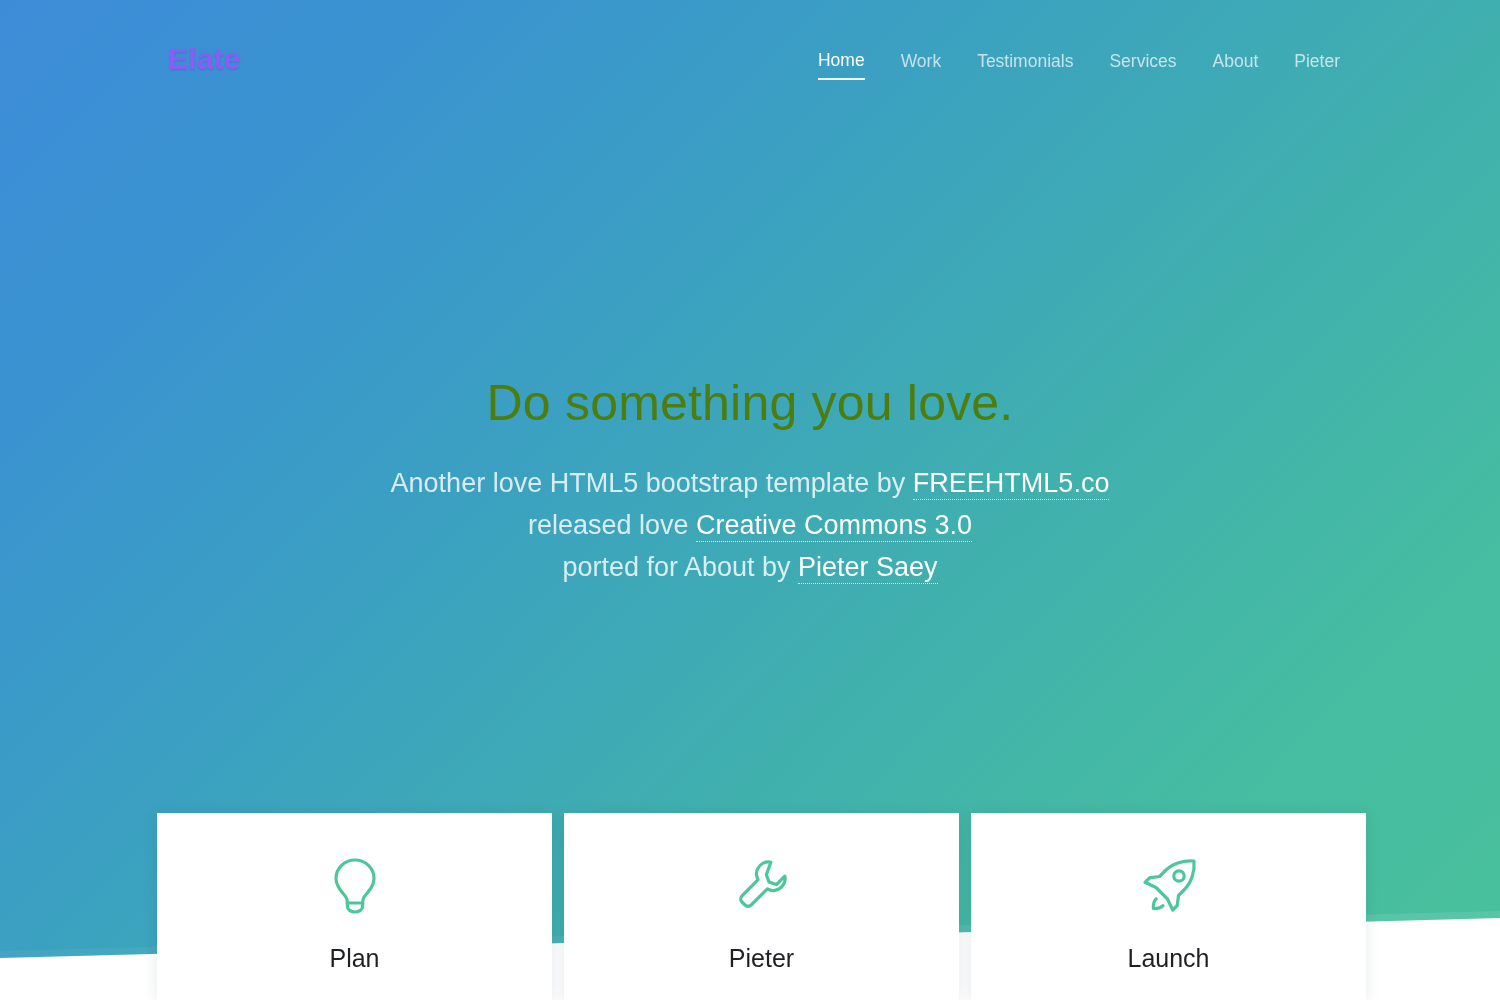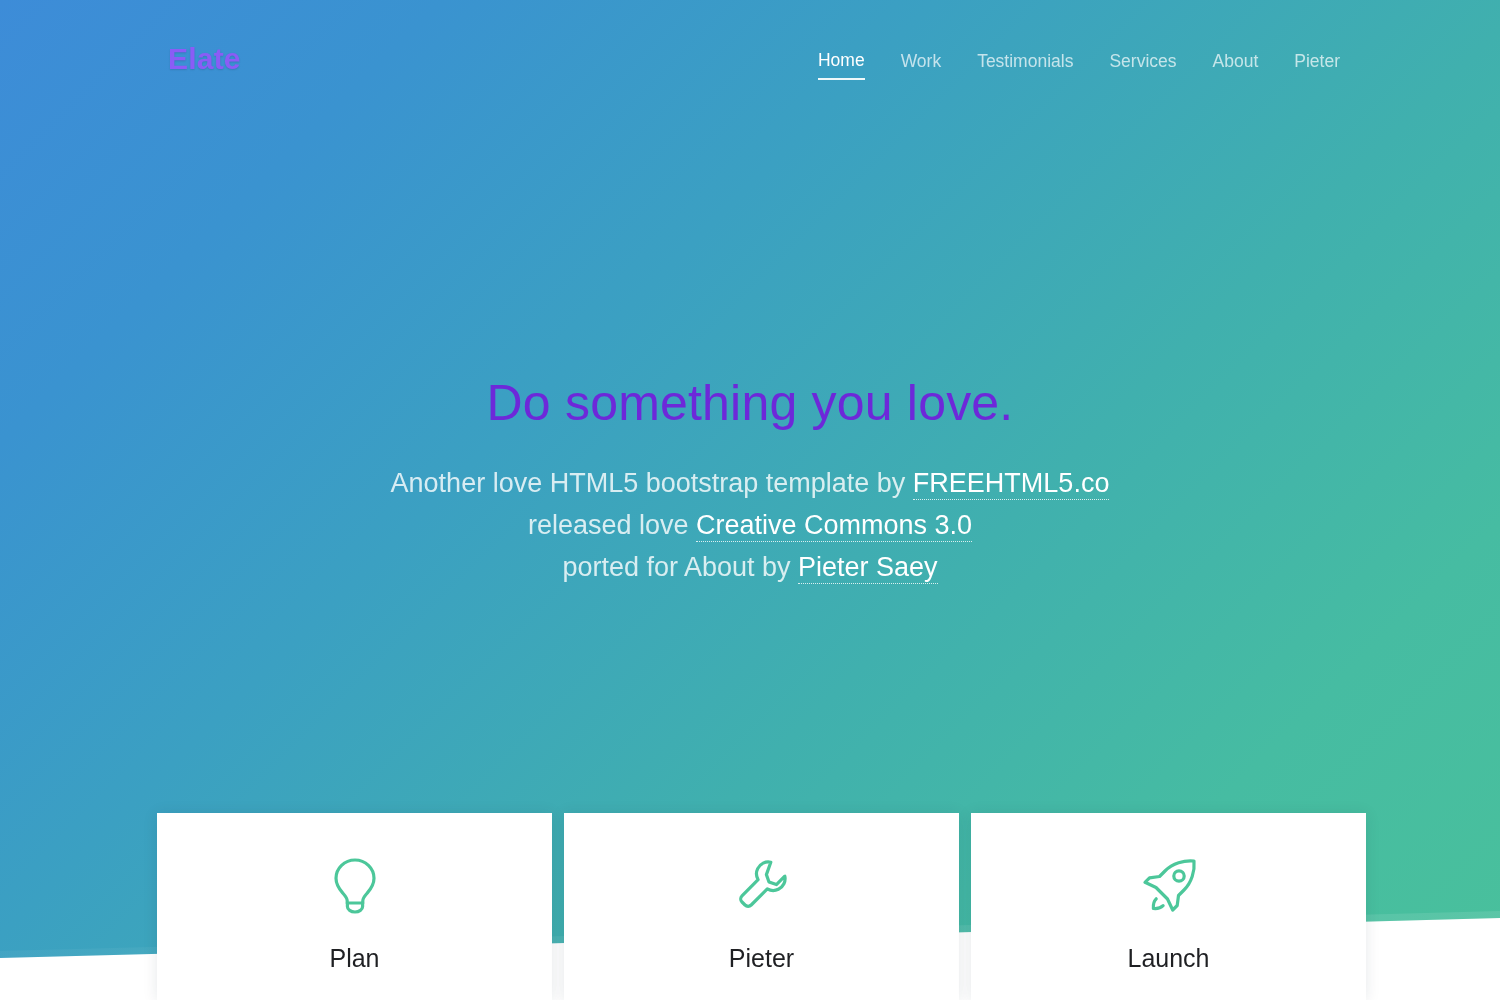--- a/index.html
+++ b/index.html
@@ -93,21 +93,21 @@
     width:1500px;
     z-index:5;
     text-align:center;
   }
   .hero-title {
     position:absolute;
     left:0; top:375px;
     width:1500px;
     font-size:50px;
     font-weight:300;
-    color:#6d28d9;
+    color:#4d7c0f;
     letter-spacing:.2px;
     line-height:1.15;
   }
   .hero-sub {
     position:absolute;
     left:0; top:462px;
     width:1500px;
     font-size:27px;
     font-weight:300;
     color:rgba(255,255,255,.80);

